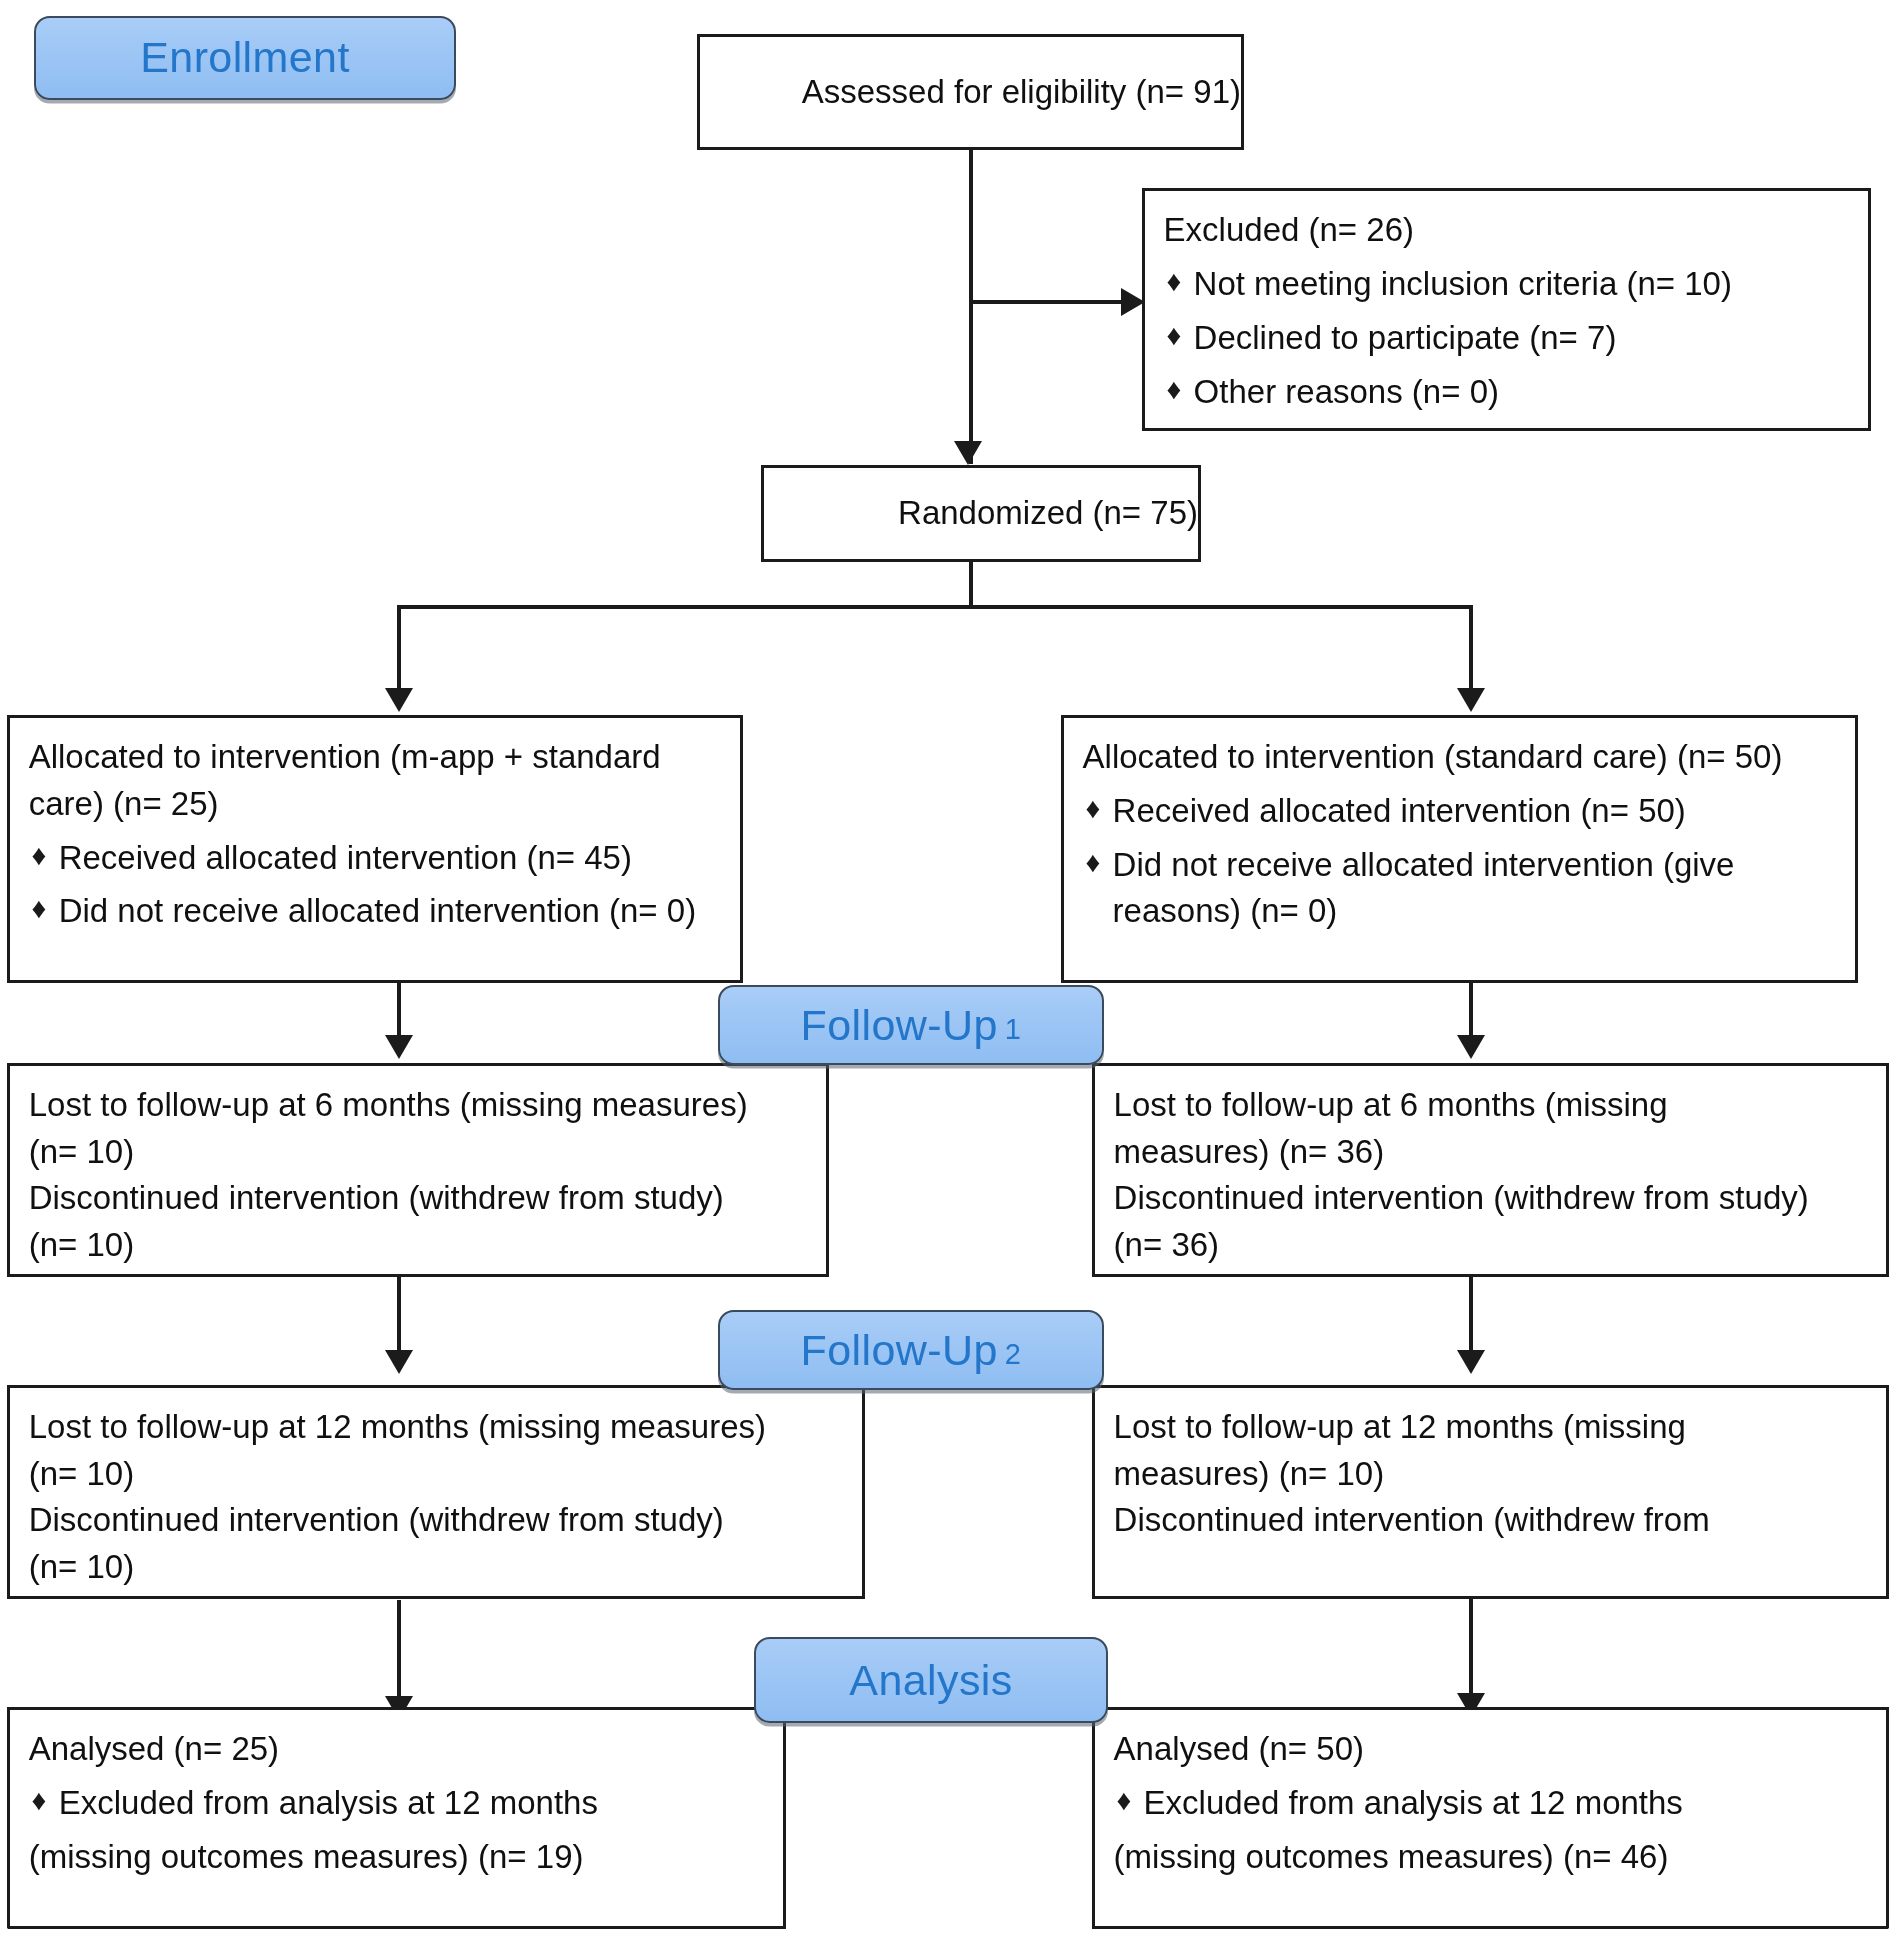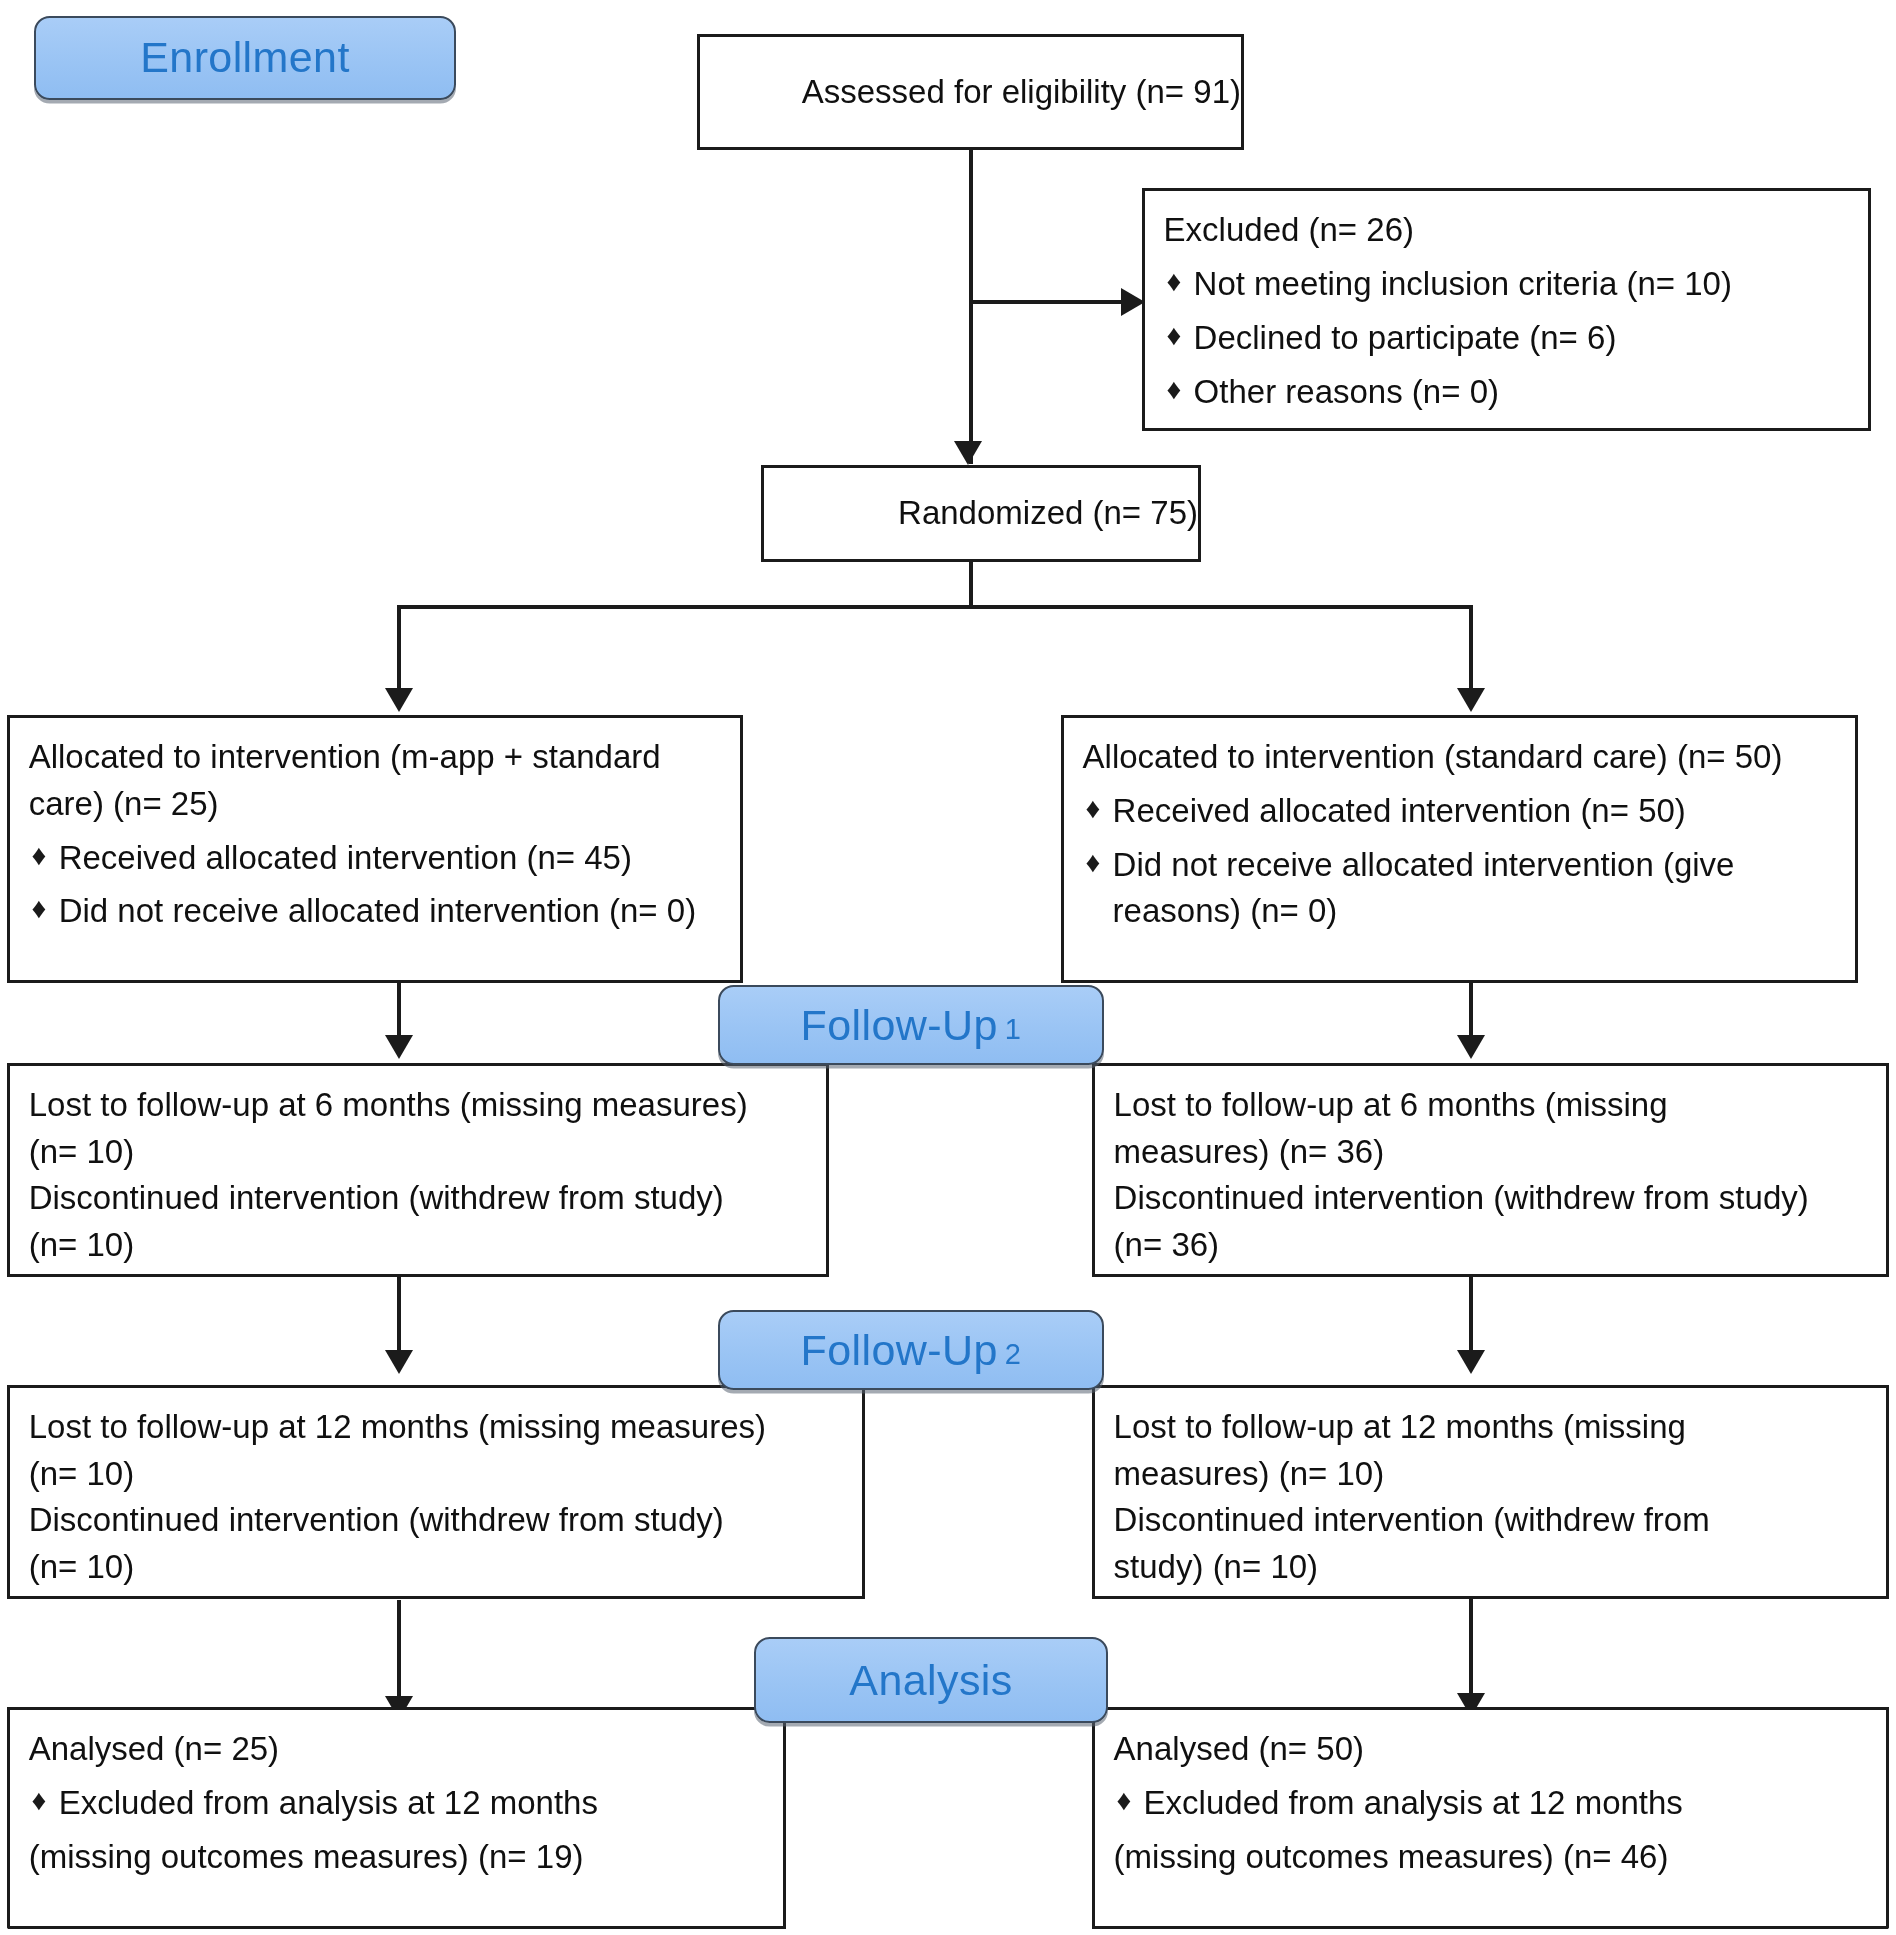--- a/index.html
+++ b/index.html
@@ -119,21 +119,21 @@
 
   <div class="box" style="left:1142px; top:188px; width:729px; height:243px;">
     <p class="line">Excluded  (n= 26)</p>
     <ul class="bullets">
       <li>
         <span class="dia">♦</span>
         <span>Not meeting inclusion criteria (n= 10)</span>
       </li>
       <li>
         <span class="dia">♦</span>
-        <span>Declined to participate (n= 6)</span>
+        <span>Declined to participate (n= 7)</span>
       </li>
       <li>
         <span class="dia">♦</span>
         <span>Other reasons (n= 0)</span>
       </li>
     </ul>
   </div>
 
   <div class="arrowhead" style="left:954px; top:441px;"></div>
 
@@ -215,21 +215,20 @@
     <p class="line">Lost to follow-up at 12 months (missing measures)</p>
     <p class="line">(n= 10)</p>
     <p class="line">Discontinued intervention (withdrew from study)</p>
     <p class="line">(n= 10)</p>
   </div>
 
   <div class="box" style="left:1092px; top:1385px; width:797px; height:214px;">
     <p class="line">Lost to follow-up at 12 months (missing</p>
     <p class="line">measures) (n= 10)</p>
     <p class="line">Discontinued intervention (withdrew from</p>
-    <p class="line">study) (n= 10)</p>
   </div>
 
   <div class="vline" style="left:397px; top:1600px; height:107px;"></div>
   <div class="arrowhead" style="left:385px; top:1696px;"></div>
   <div class="vline" style="left:1469px; top:1558px; height:147px;"></div>
   <div class="arrowhead" style="left:1457px; top:1693px;"></div>
 
   <div class="badge" style="left:754px; top:1637px; width:354px; height:86px;">
     <span>Analysis</span>
   </div>

